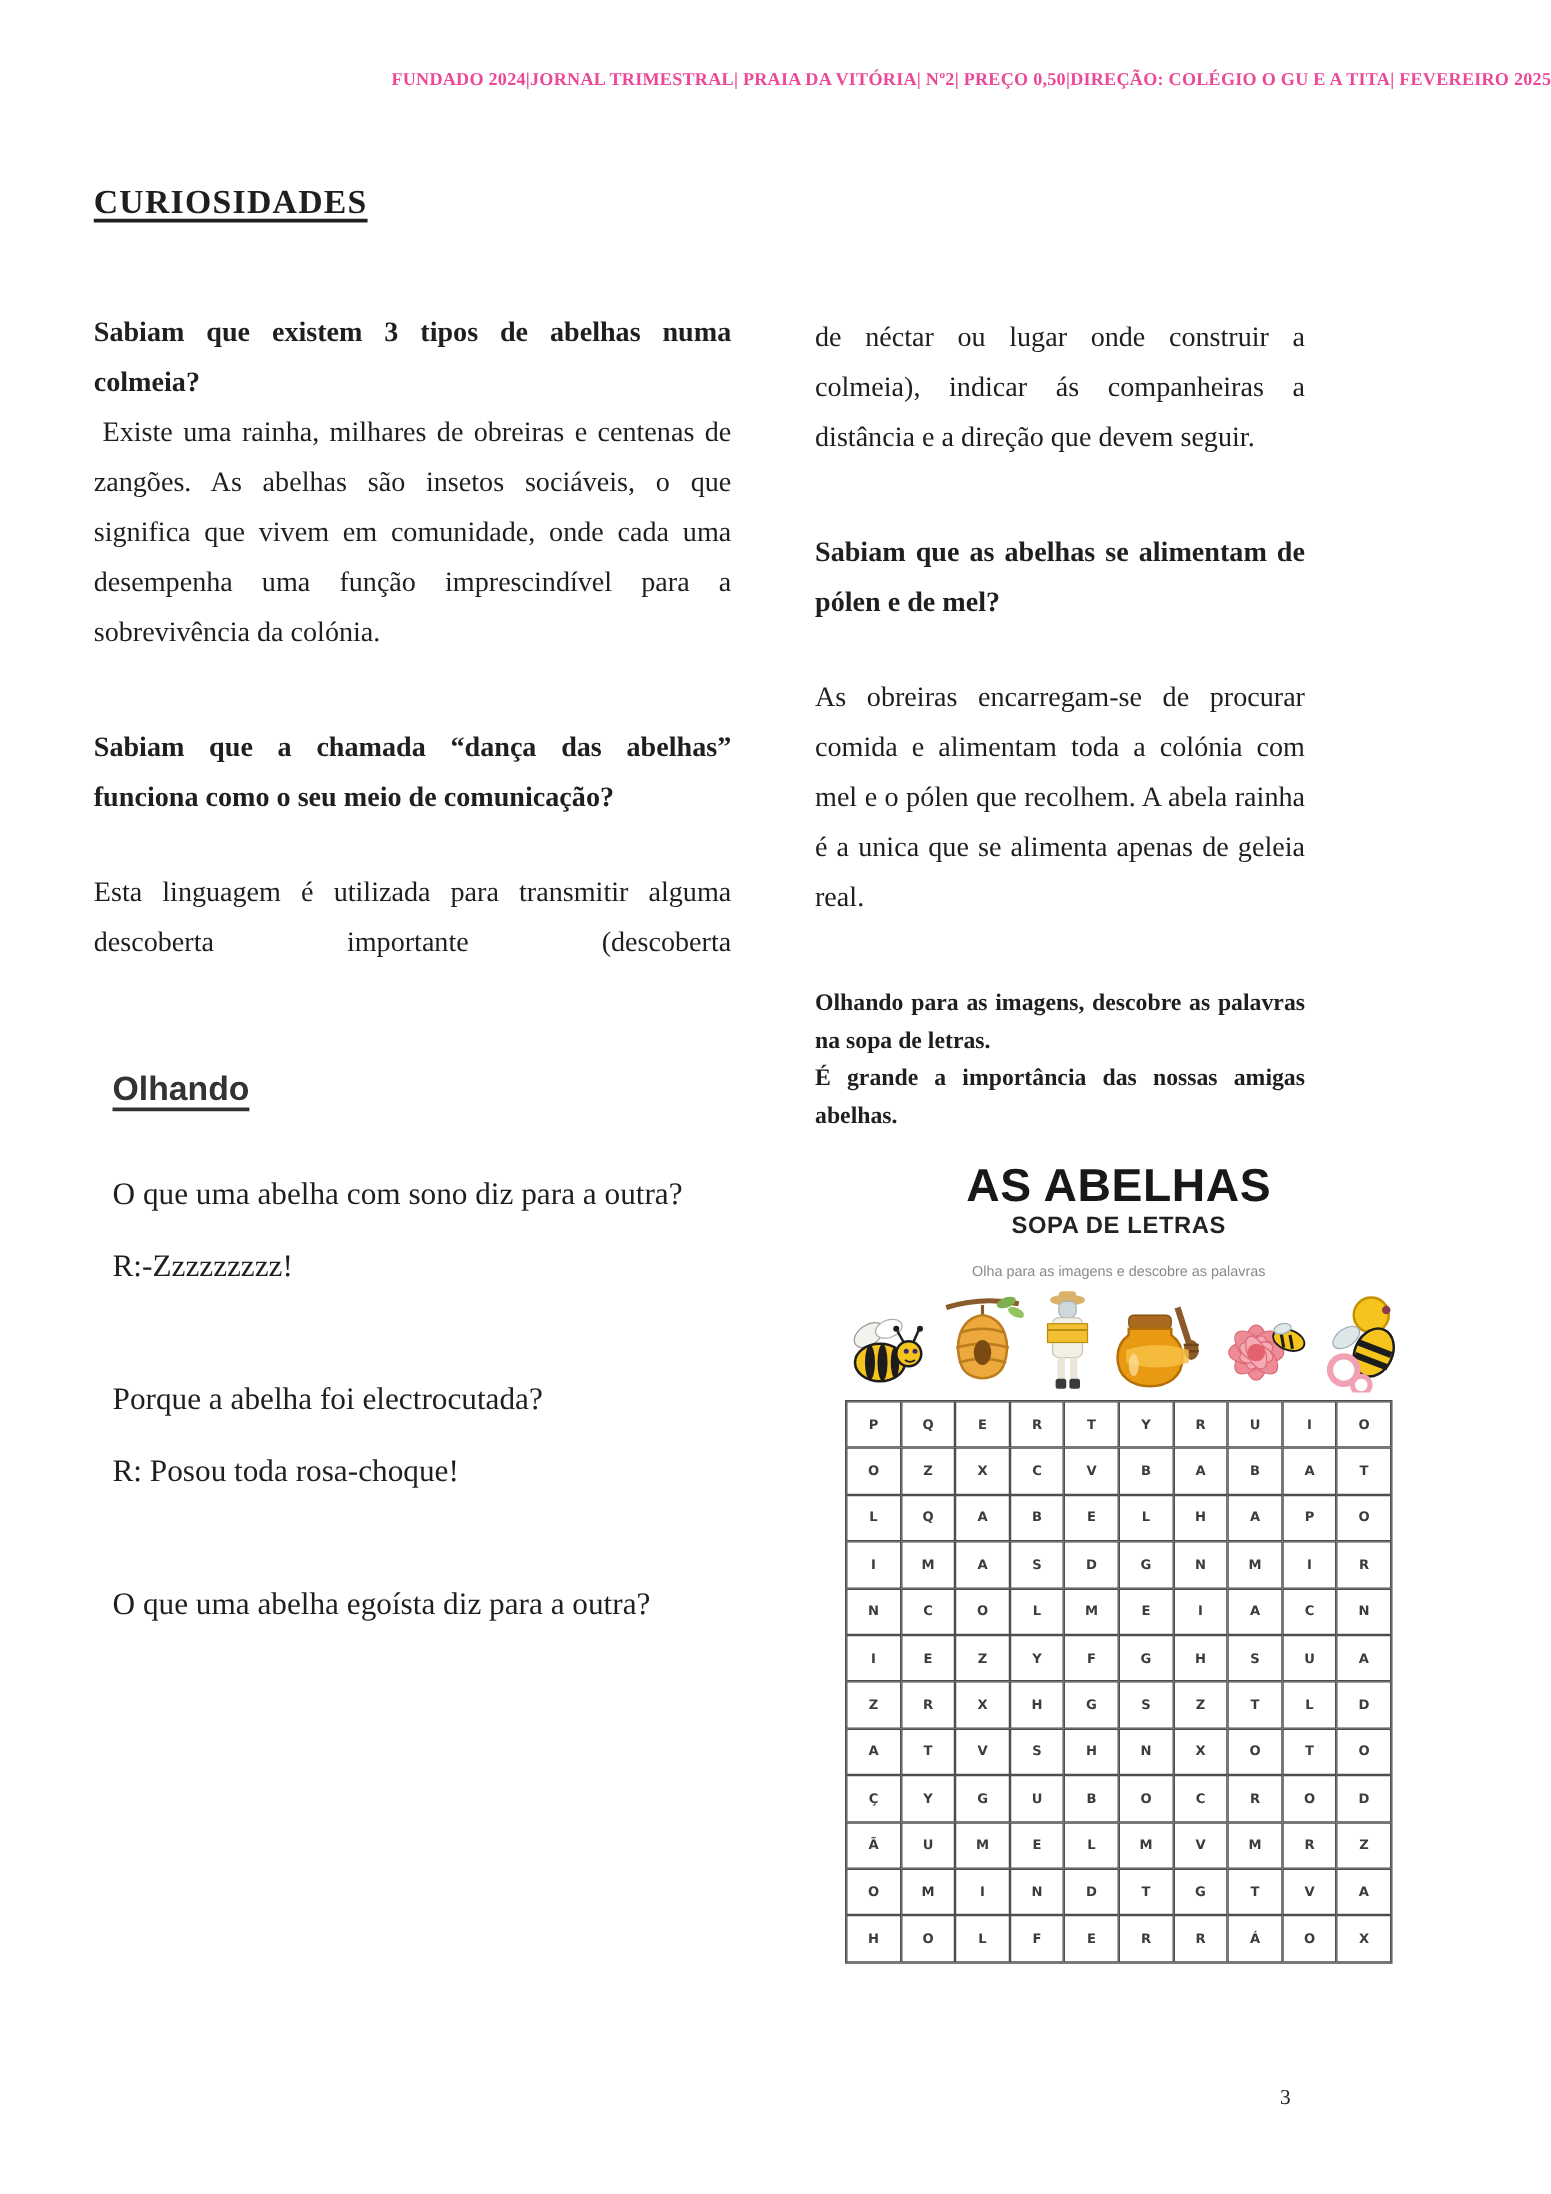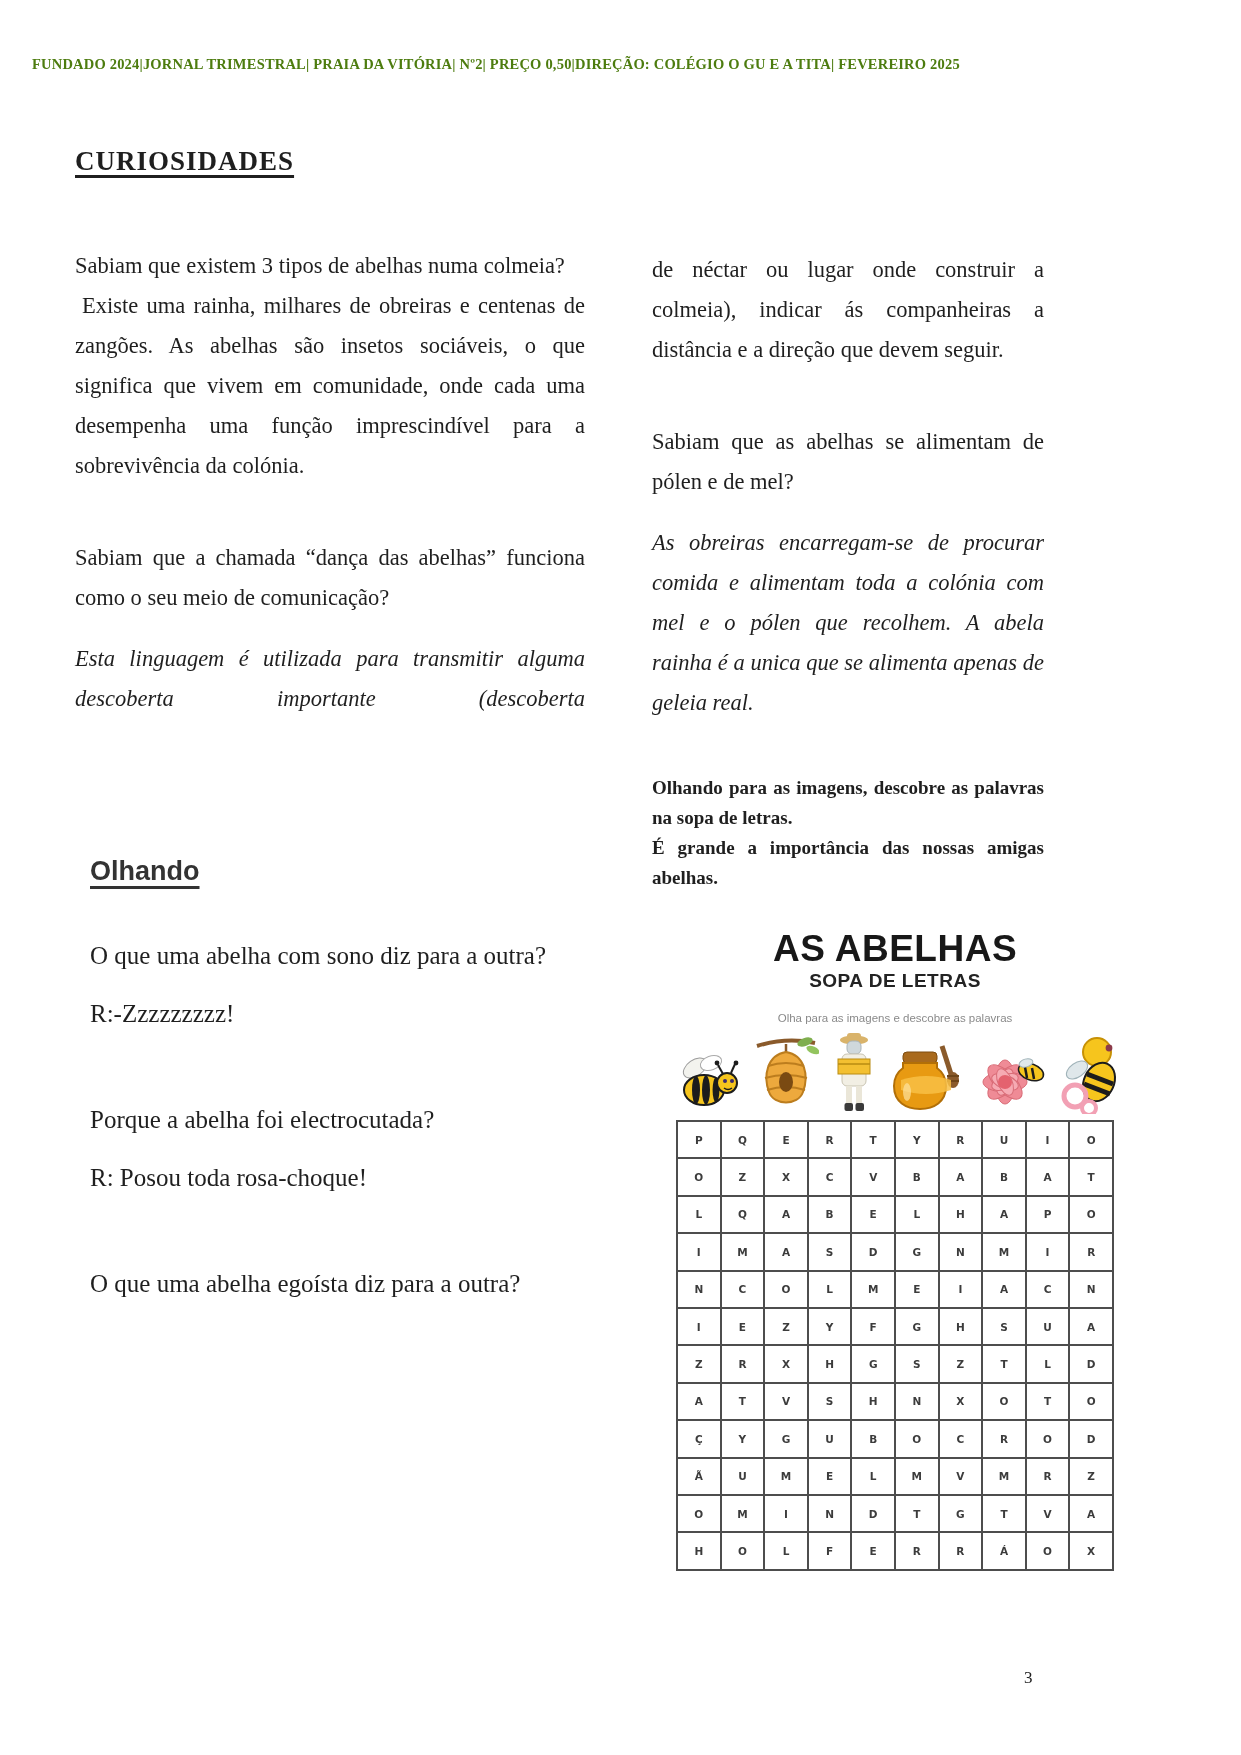--- a/index.html
+++ b/index.html
@@ -2,35 +2,35 @@
 <html lang="pt"><head>
 <meta charset="utf-8">
 <style>
   * { margin:0; padding:0; box-sizing:border-box; }
   html,body { background:#ffffff; }
   .page {
     position:relative; width:1241px; height:1755px; background:#fff;
     font-family:"Liberation Serif", serif; color:#1f1f1f; overflow:hidden;
   }
   .masthead {
-    position:absolute; top:56px; left:0; right:0; text-align:left;
-    font-weight:bold; font-size:14.5px; color:#4d7c0f; letter-spacing:.2px;margin-left:32px;
+    position:absolute; top:56px; left:0; right:0; text-align:right;
+    font-weight:bold; font-size:14.5px; color:#ec4899; letter-spacing:.2px;
   }
   .page-title {
     position:absolute; top:146px; left:75px;
     font-size:27px; font-weight:bold; letter-spacing:1px;
     text-decoration:underline; text-decoration-thickness:2.5px; text-underline-offset:5px;
   }
   .col-left  { position:absolute; left:75px;  top:246px; width:510px; }
   .col-right { position:absolute; left:652px; top:250px; width:392px; }
-  .qhead { font-weight:normal; font-size:22.5px; line-height:40px; text-align:justify; }
+  .qhead { font-weight:bold; font-size:22.5px; line-height:40px; text-align:justify; }
   .body-text { font-size:22.5px; line-height:40px; text-align:justify; }
   .jall { text-align-last:justify; }
   .mt { margin-top:52px; }
-  .mt2 { margin-top:21px;font-style:italic; }
+  .mt2 { margin-top:36px; }
   .note { margin-top:50px; font-weight:bold; font-size:19px; line-height:30px; }
   .note p { text-align:justify; }
   .anedotas { position:absolute; left:90px; top:856px; width:505px; }
   .anedotas-title {
     font-family:"Liberation Sans", sans-serif; font-weight:bold; font-size:27px;
     color:#333; text-decoration:underline; text-decoration-thickness:3px; text-underline-offset:6px;
   }
   .jokes { margin-top:46px; }
   .joke-q { font-size:25px; line-height:46px; text-align:justify; }
   .joke-a { font-size:25px; line-height:46px; margin-top:12px; }

